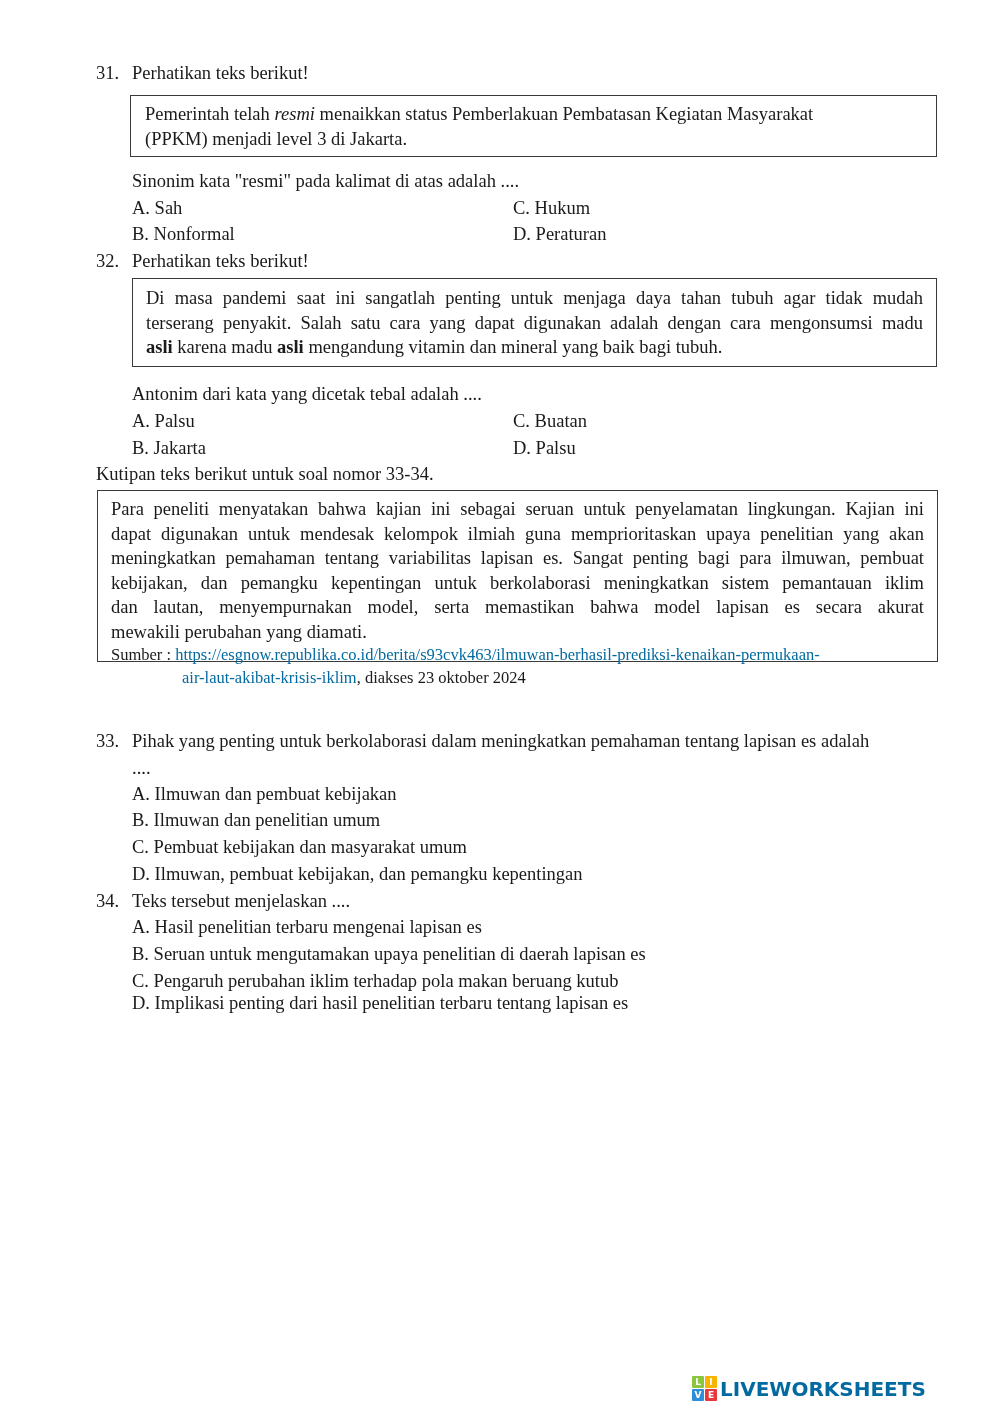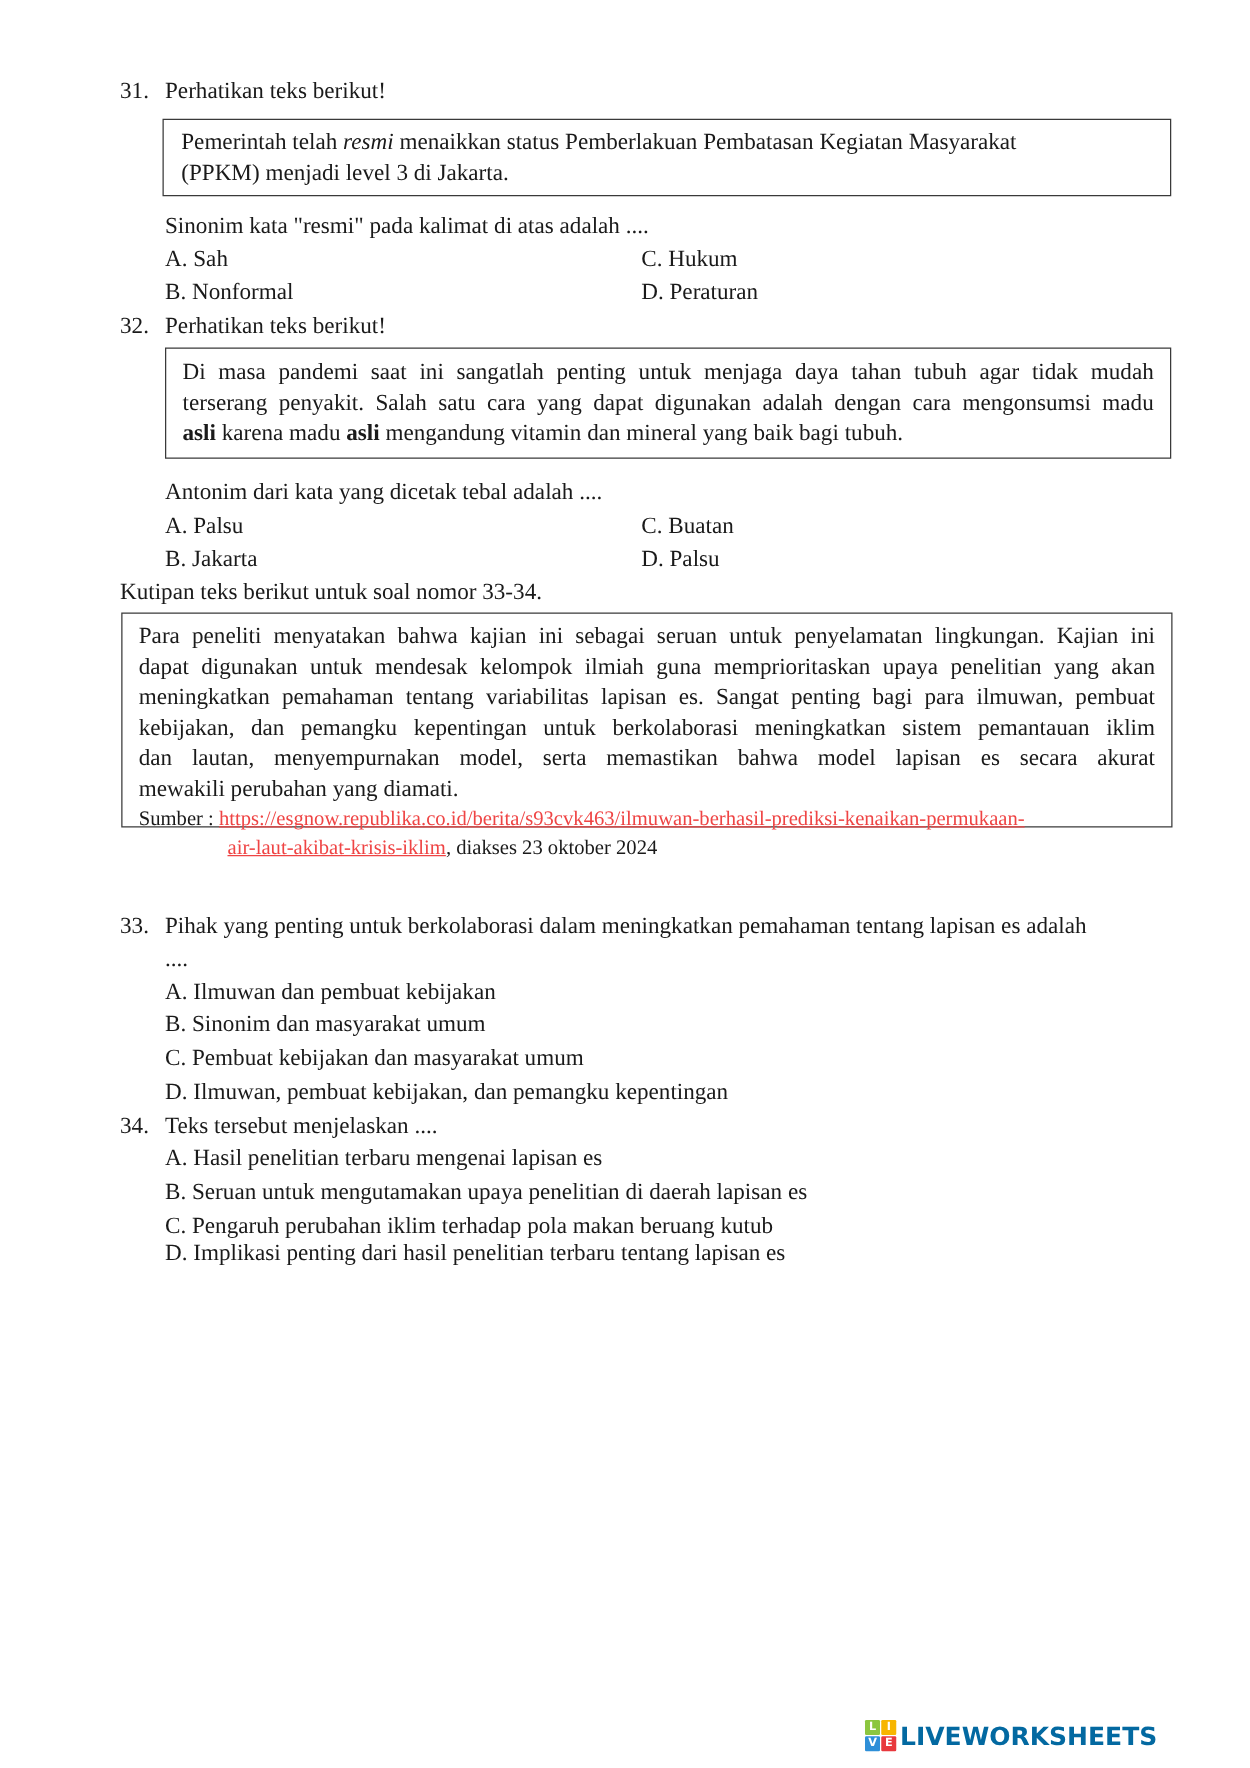--- a/index.html
+++ b/index.html
@@ -4,21 +4,21 @@
 <style>
   html, body { margin:0; padding:0; background:#ffffff; }
   body { width:1000px; height:1414px; position:relative; overflow:hidden;
          font-family:"Liberation Serif", "DejaVu Serif", serif; color:#1a1a1a; font-size:18.5px; }
   .line { position:absolute; white-space:nowrap; line-height:1.2; }
   .box { position:absolute; border:1.3px solid #3a3a3a; box-sizing:border-box; }
   .boxtext { position:absolute; font-size:18.5px; line-height:24.5px; text-align:justify; }
   .boxtext p { margin:0; }
   .justify-last { text-align-last: justify; }
   .src { font-size:16.5px; line-height:22.5px; }
-  a.link { color:#ef4444; text-decoration:underline; }
+  a.link { color:#0369a1; }
   .logo { position:absolute; left:692px; top:1376px; display:flex; align-items:center; }
   .logo-grid { display:grid; grid-template-columns:12px 12px; grid-template-rows:12px 12px; gap:1px; margin-right:3px; }
   .logo-grid span { display:flex; align-items:center; justify-content:center; font-family:"DejaVu Sans", sans-serif;
                     font-weight:bold; font-size:9px; color:#fff; border-radius:1px; }
   .logo-text { font-family:"DejaVu Sans", sans-serif; font-weight:bold; font-size:20px; color:#0369a1; letter-spacing:0px; }
 </style>
 </head>
 <body>
 
 <div>
@@ -70,21 +70,21 @@
       </div>
     </div>
   </div>
 </div>
 
 <div>
   <span class="line" style="left:96px;top:730px;">33.</span>
   <span class="line" style="left:132px;top:730px;">Pihak yang penting untuk berkolaborasi dalam meningkatkan pemahaman tentang lapisan es adalah</span>
   <span class="line" style="left:132px;top:757px;">....</span>
   <span class="line" style="left:132px;top:783px;">A. Ilmuwan dan pembuat kebijakan</span>
-  <span class="line" style="left:132px;top:809px;">B. Sinonim dan masyarakat umum</span>
+  <span class="line" style="left:132px;top:809px;">B. Ilmuwan dan penelitian umum</span>
   <span class="line" style="left:132px;top:836px;">C. Pembuat kebijakan dan masyarakat umum</span>
   <span class="line" style="left:132px;top:863px;">D. Ilmuwan, pembuat kebijakan, dan pemangku kepentingan</span>
 </div>
 
 <div>
   <span class="line" style="left:96px;top:890px;">34.</span>
   <span class="line" style="left:132px;top:890px;">Teks tersebut menjelaskan ....</span>
   <span class="line" style="left:132px;top:916px;">A. Hasil penelitian terbaru mengenai lapisan es</span>
   <span class="line" style="left:132px;top:943px;">B. Seruan untuk mengutamakan upaya penelitian di daerah lapisan es</span>
   <span class="line" style="left:132px;top:970px;">C. Pengaruh perubahan iklim terhadap pola makan beruang kutub</span>

